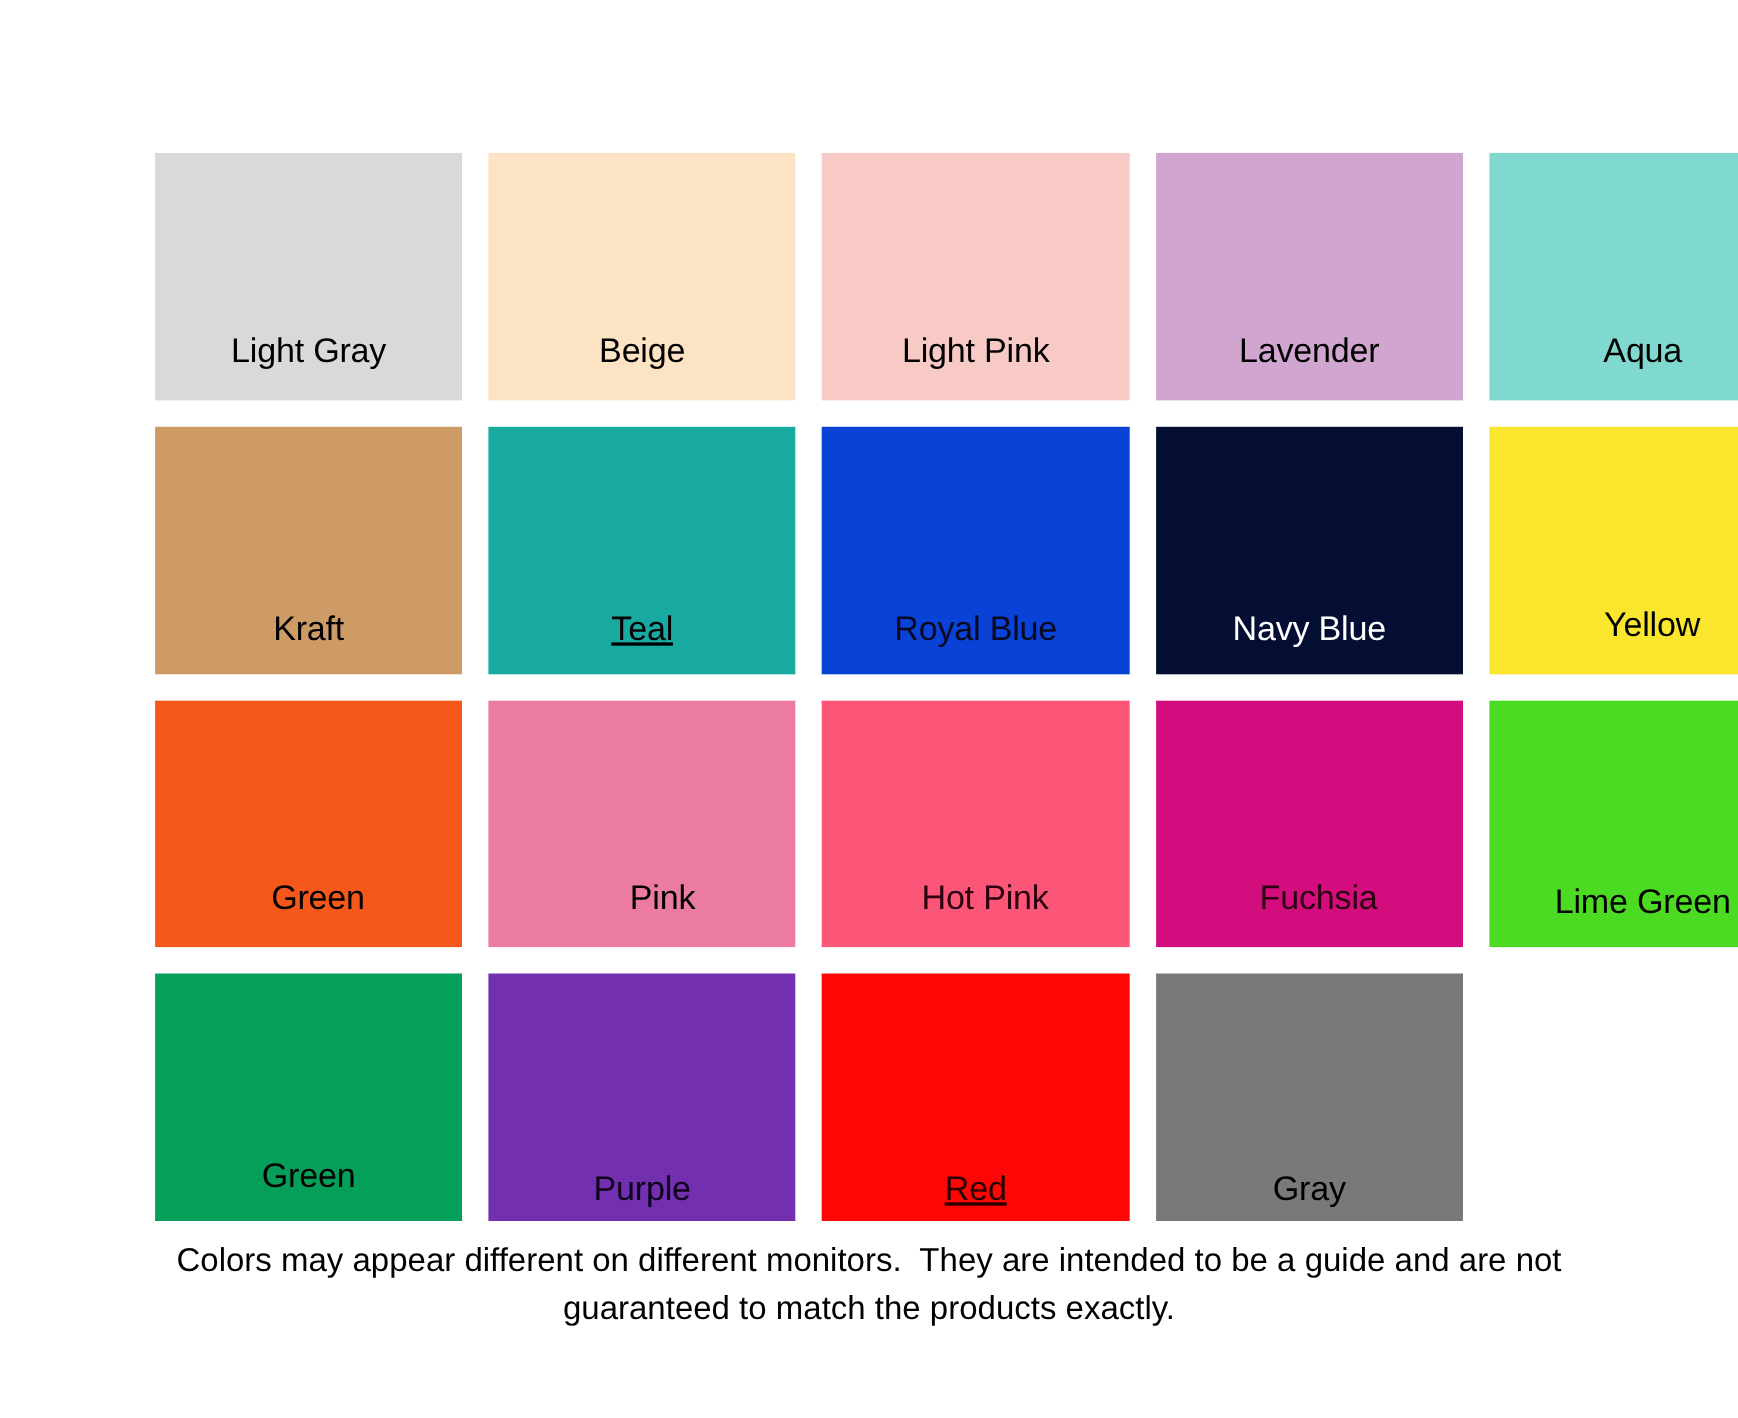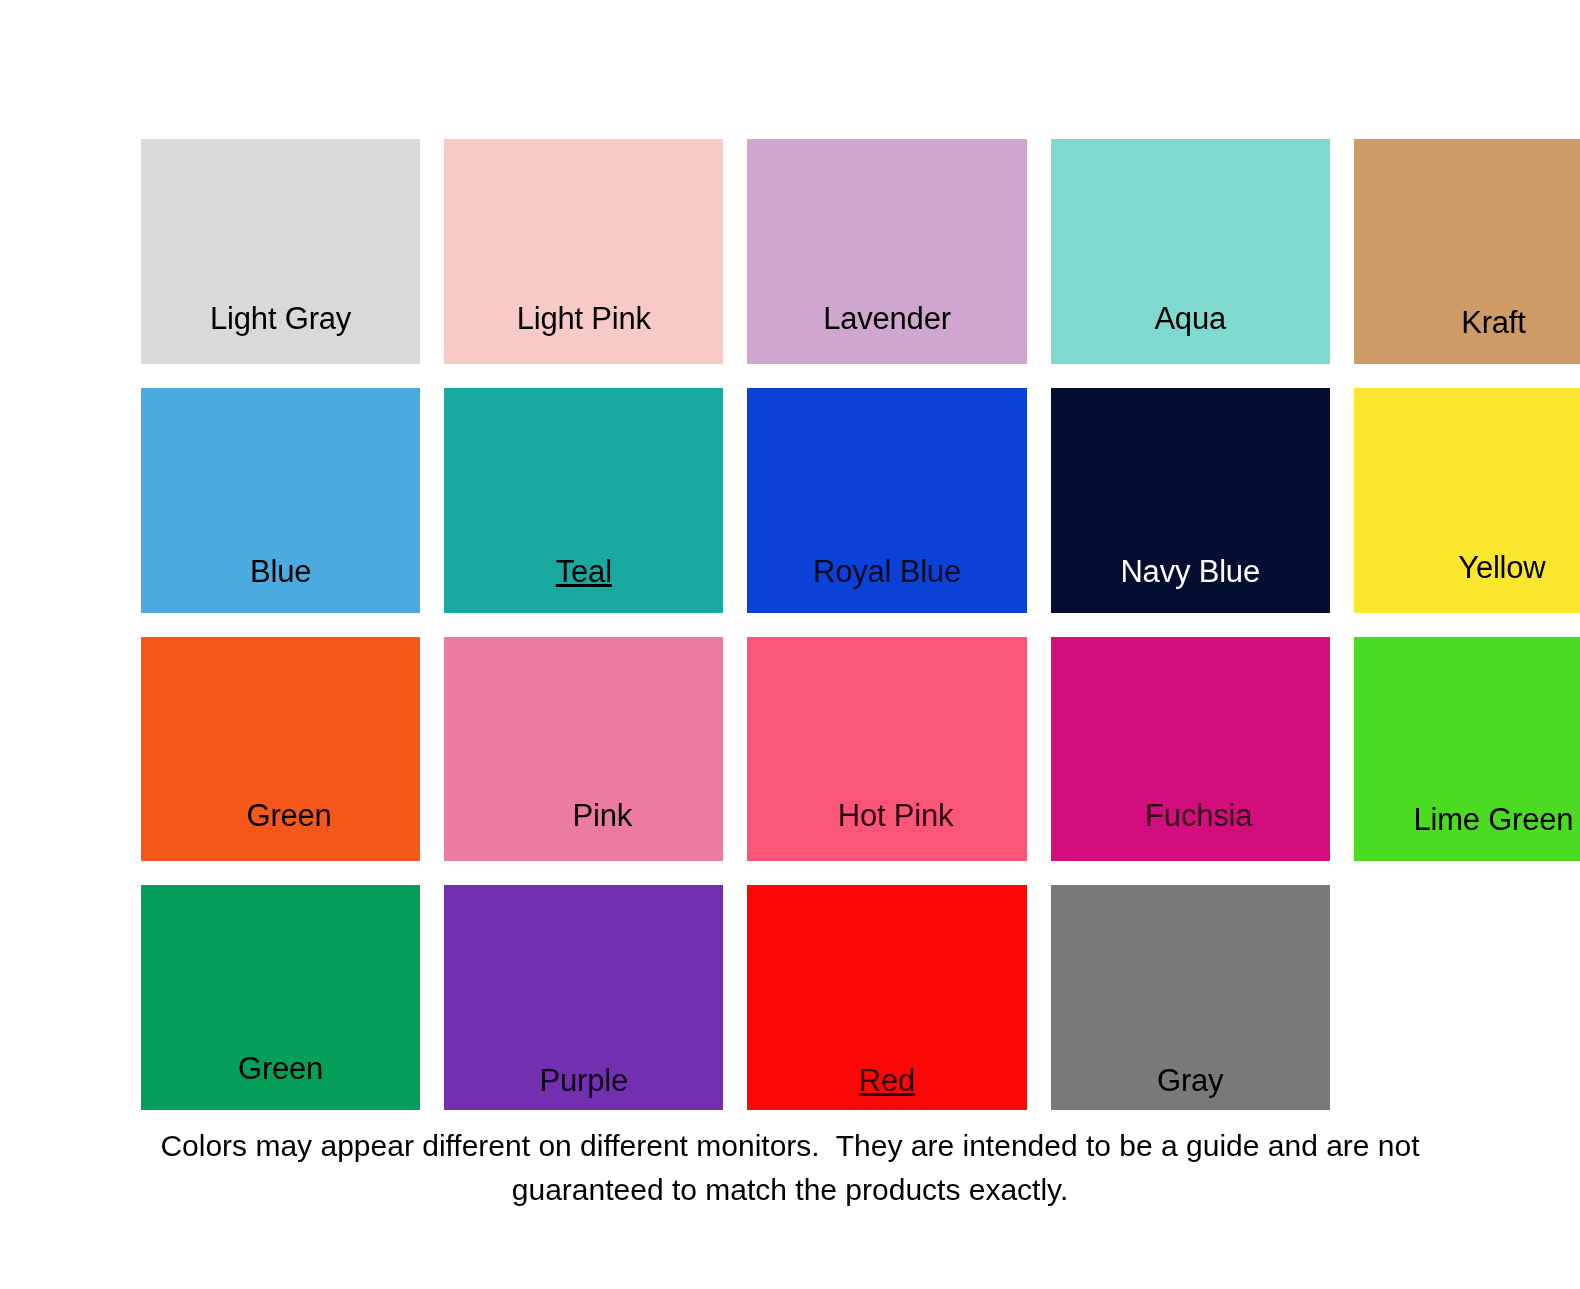--- a/index.html
+++ b/index.html
@@ -85,35 +85,35 @@
 </head>
 <body>
 
 <div id="page">
 
   <div id="swatch-grid">
 
     <div class="swatch row-1" style="background-color: rgb(217, 217, 219);">
       <span class="swatch-label" style="color: rgb(0, 0, 0);">Light Gray</span>
     </div>
+    <div class="swatch row-1" style="background-color: rgb(252, 227, 195);">
+      <span class="swatch-label" style="color: rgb(0, 0, 0);">Beige</span>
+    </div>
     <div class="swatch row-1" style="background-color: rgb(248, 202, 198);">
       <span class="swatch-label" style="color: rgb(0, 0, 0);">Light Pink</span>
     </div>
     <div class="swatch row-1" style="background-color: rgb(208, 166, 208);">
       <span class="swatch-label" style="color: rgb(0, 0, 0);">Lavender</span>
     </div>
     <div class="swatch row-1" style="background-color: rgb(127, 217, 206);">
       <span class="swatch-label" style="color: rgb(0, 0, 0);">Aqua</span>
     </div>
 
     <div class="swatch row-2" style="background-color: rgb(206, 155, 103);">
       <span class="swatch-label" style="color: rgb(0, 0, 0);">Kraft</span>
-    </div>
-    <div class="swatch row-2" style="background-color: rgb(75, 170, 223);">
-      <span class="swatch-label" style="color: rgb(0, 0, 0);">Blue</span>
     </div>
     <div class="swatch row-2" style="background-color: rgb(24, 169, 160); text-decoration: underline;">
       <span class="swatch-label" style="color: rgb(0, 0, 0);">Teal</span>
     </div>
     <div class="swatch row-2" style="background-color: rgb(10, 65, 214);">
       <span class="swatch-label" style="color: rgb(10, 10, 30);">Royal Blue</span>
     </div>
     <div class="swatch row-2" style="background-color: rgb(3, 14, 50);">
       <span class="swatch-label" style="color: rgb(255, 255, 255);">Navy Blue</span>
     </div>

